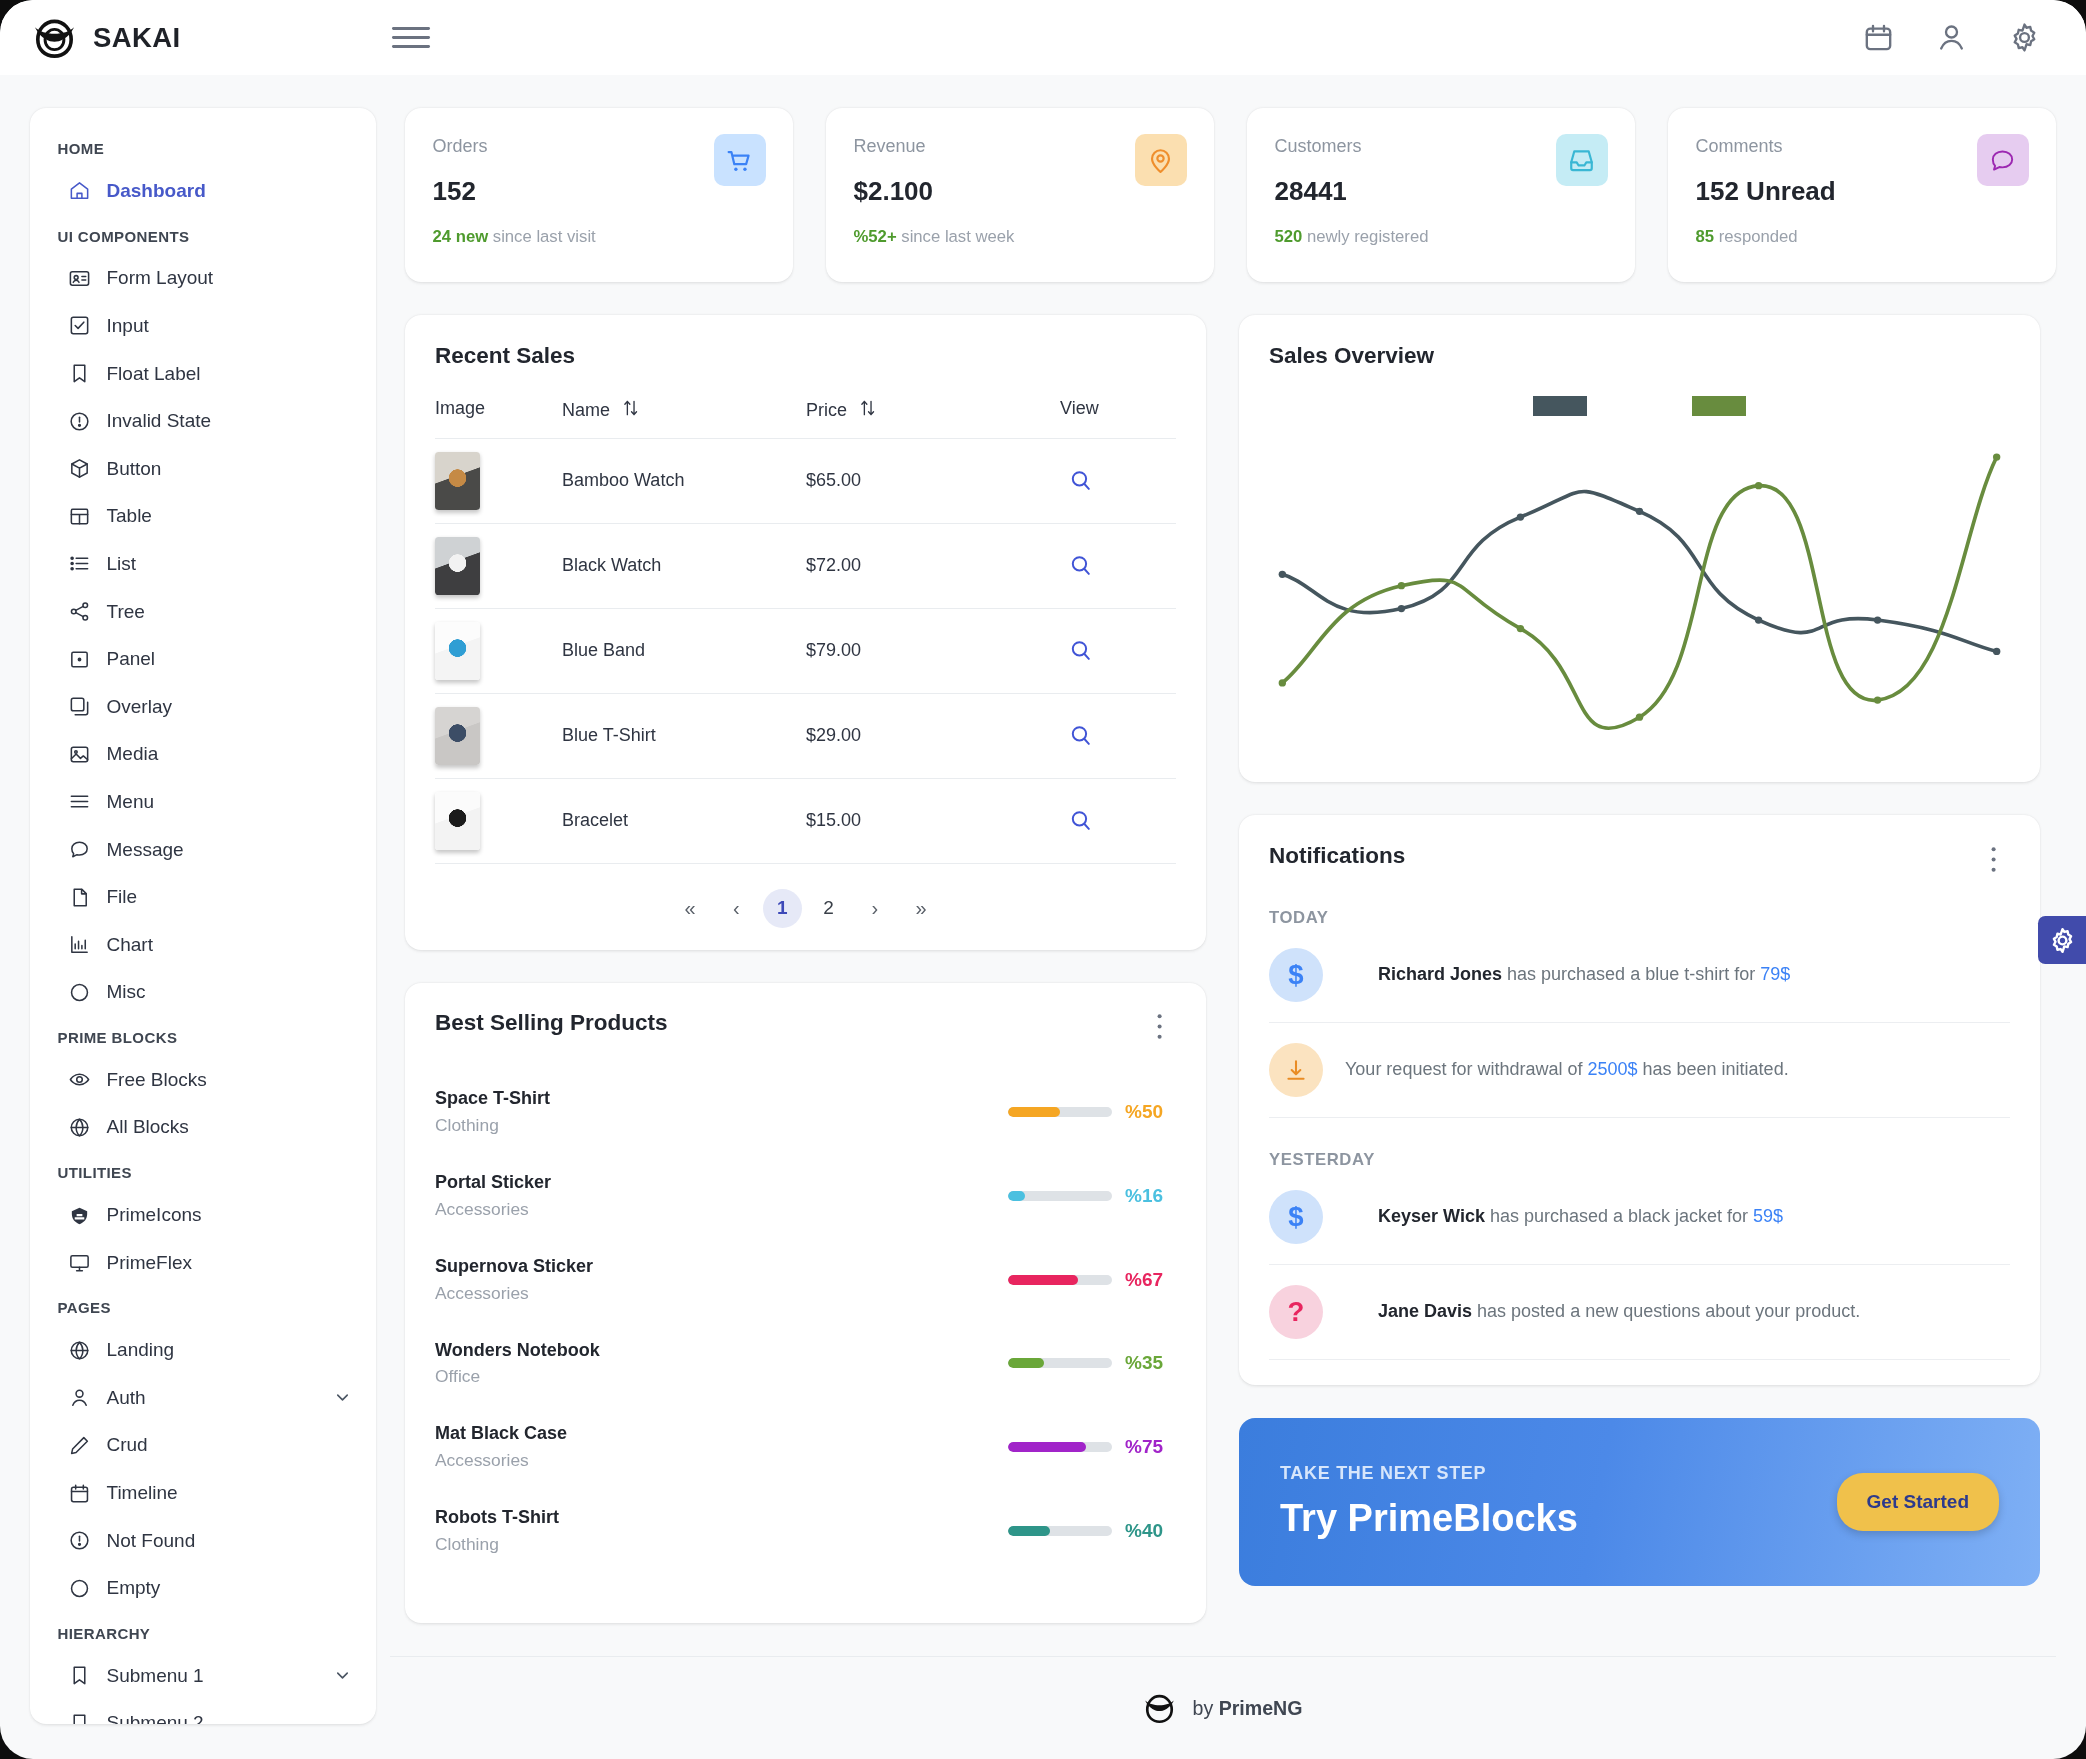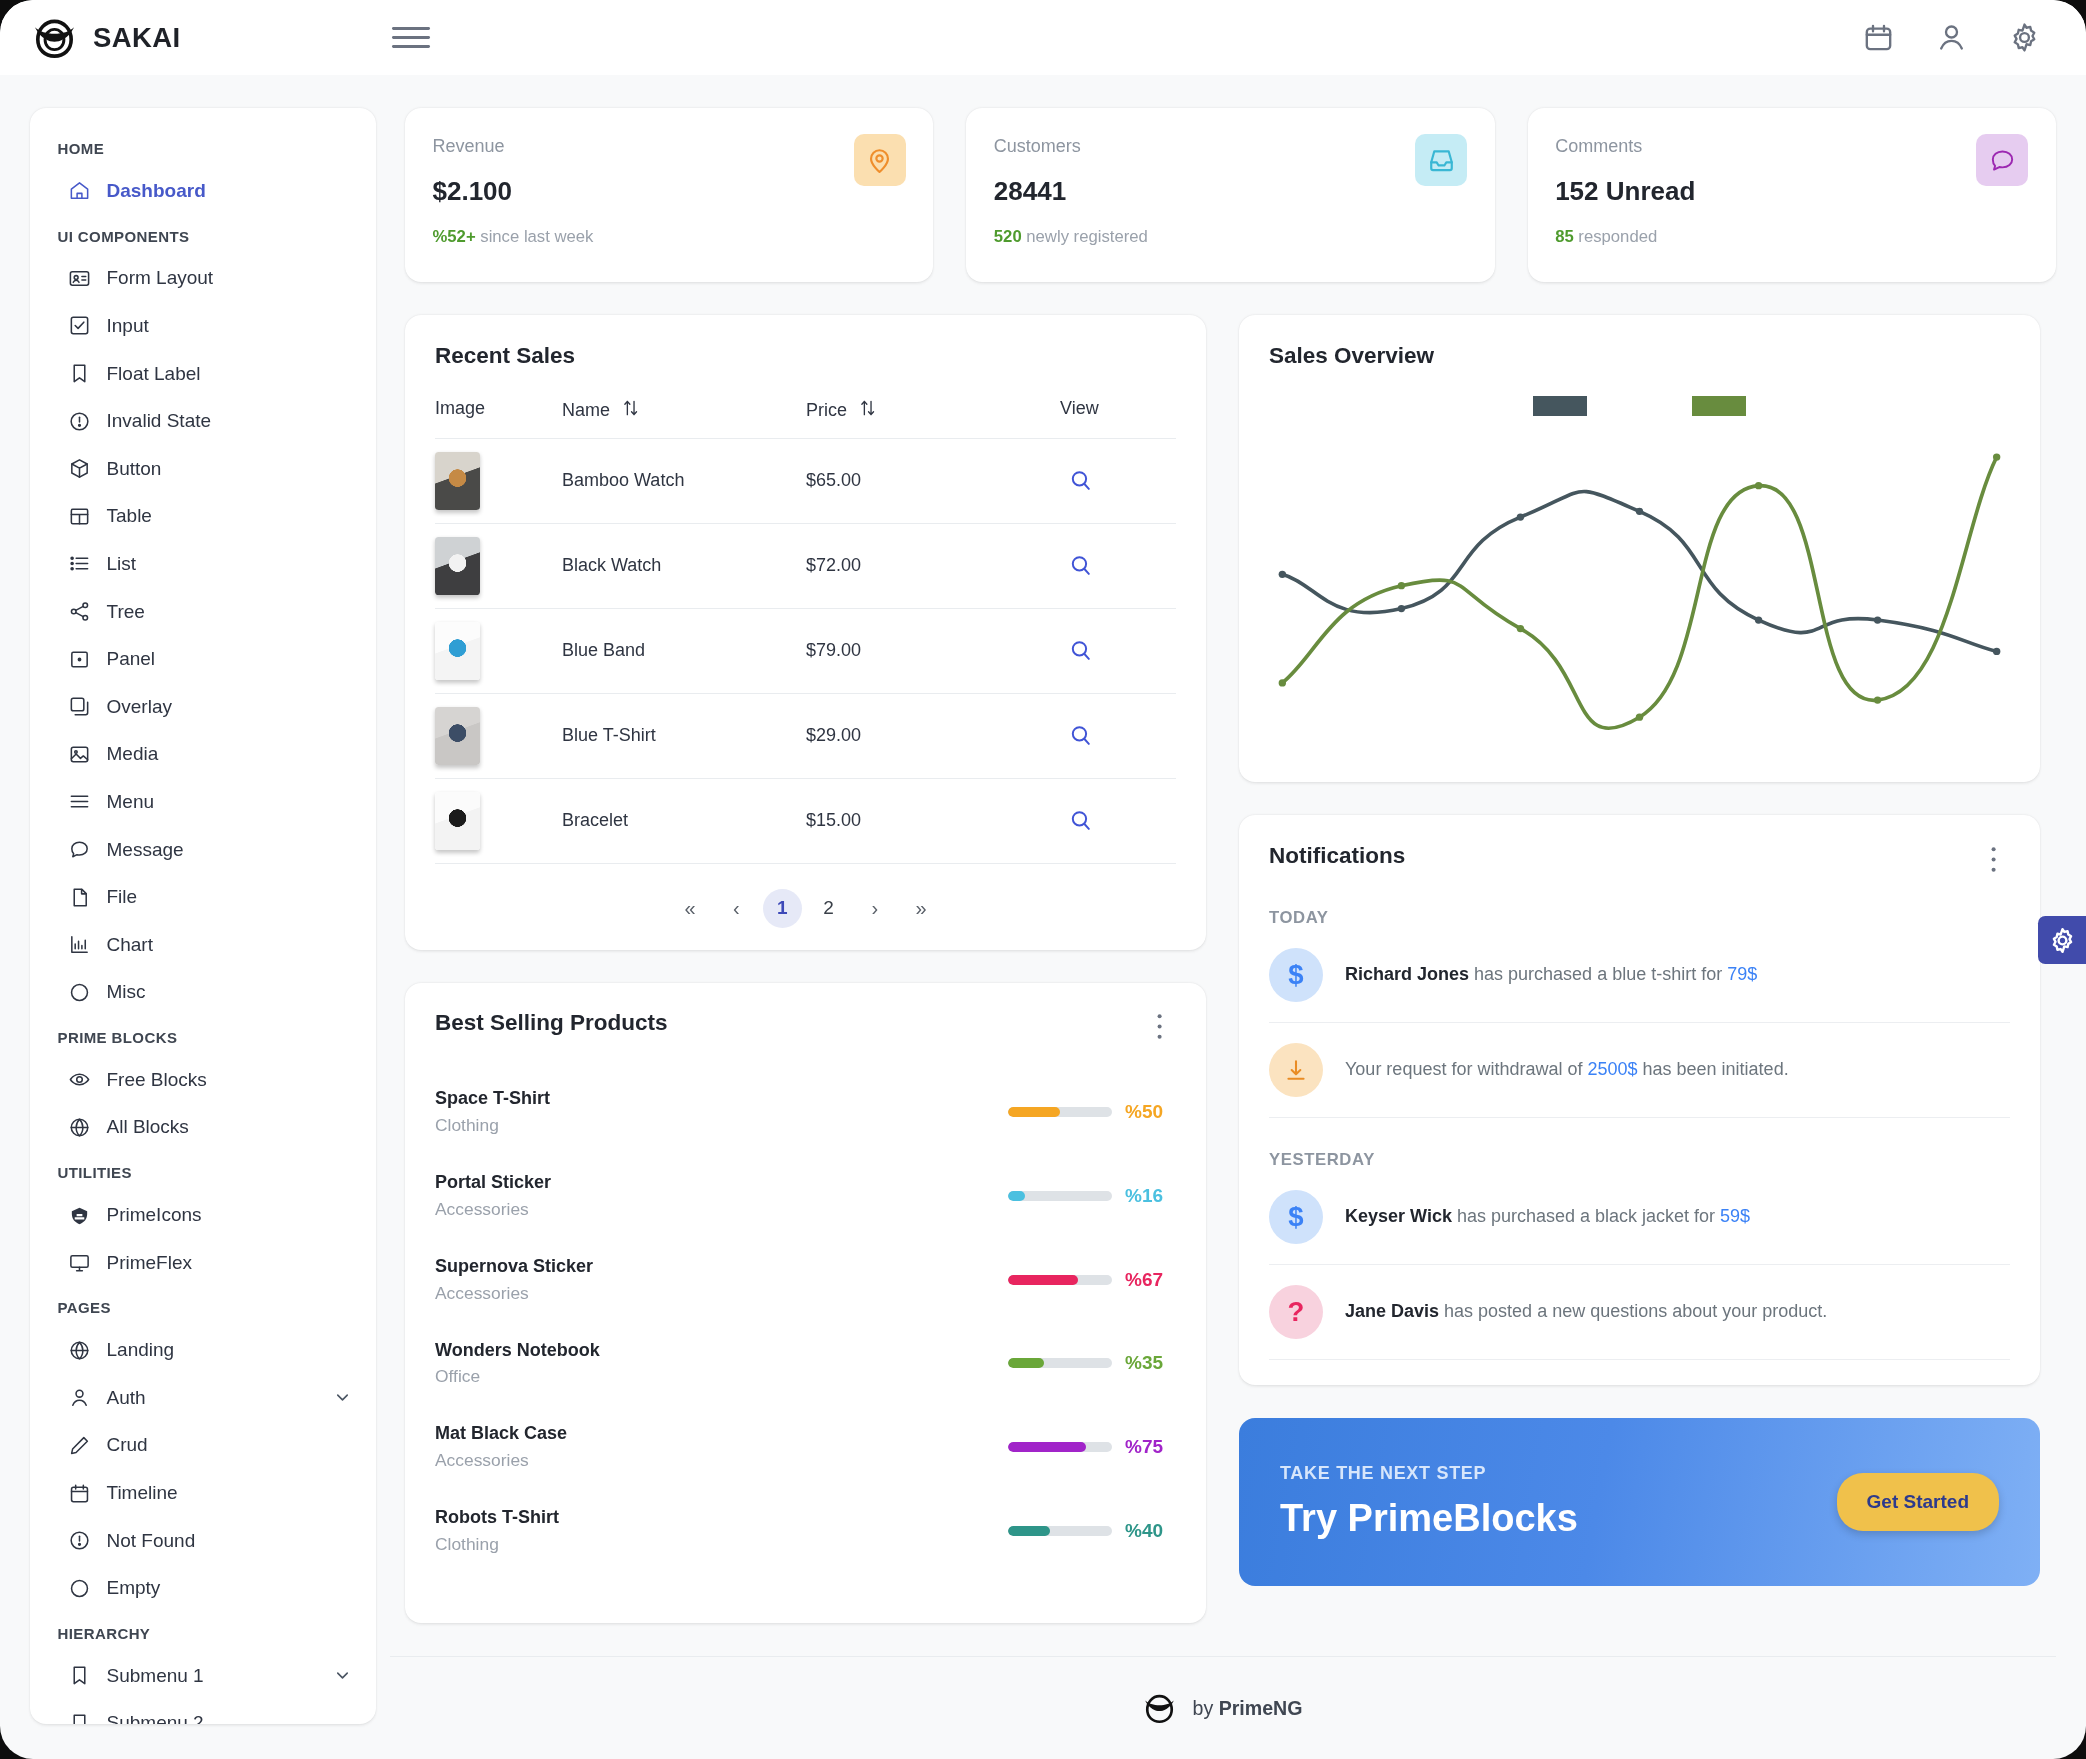--- a/index.html
+++ b/index.html
@@ -172,21 +172,21 @@
     display: flex; align-items: center; gap: 22px;
     padding: 20px 0; border-bottom: 1.4px solid #eceef1;
   }
   .notif-ico {
     width: 54px; height: 54px; border-radius: 27px; flex: none;
     display: flex; align-items: center; justify-content: center;
   }
   .notif-ico svg { width: 26px; height: 26px; display: block; }
   .notif-ico span { font-size: 27.5px; font-weight: 700; line-height: 1; }
   .notif-text { font-size: 18px; color: #6c757d; line-height: 1.4; }
-  .notif-text b { color: #22262e; font-weight: 700; }
+  .notif-text b { color: #22262e; font-weight: 700; margin-left: 33px; }
   .notif-text em { font-style: normal; color: #3b82f6; }
 
   
   .cta {
     margin-top: 33px; height: 168px; border-radius: 16px;
     background: linear-gradient(100deg, #3b7ddd 0%, #4c89e8 45%, #7fb0f5 100%);
     padding: 35px 41px; display: flex; align-items: center; position: relative;
   }
   .cta-kicker {
     font-size: 18px; font-weight: 700; color: #d7e6fb; letter-spacing: 0.7px;
@@ -542,20 +542,32 @@
               <path d="M6.5 3.5h11v17l-5.5-4-5.5 4z"></path>
             </svg>
           </span>
           <span class="mi-label">Submenu 2</span>
         </div>
       </nav>
 
     <div class="content">
 
       <div class="stats" id="stats">
+          <div class="card stat">
+            <div class="stat-label">Orders</div>
+            <div class="stat-value">152</div>
+            <div class="stat-sub"><b>24 new</b><span> since last visit</span></div>
+            <div class="stat-badge" style="background:#c9e2ff;color:#3b82f6">
+              <svg viewBox="0 0 24 24" fill="none" stroke="currentColor" stroke-width="1.8" stroke-linecap="round" stroke-linejoin="round">
+                <path d="M3 5h2.3l2.4 10h9.8l2-7H6.2"></path>
+                <circle cx="9" cy="19.2" r="1.4" fill="currentColor" stroke="none"></circle>
+                <circle cx="16.5" cy="19.2" r="1.4" fill="currentColor" stroke="none"></circle>
+              </svg>
+            </div>
+          </div>
           <div class="card stat">
             <div class="stat-label">Revenue</div>
             <div class="stat-value">$2.100</div>
             <div class="stat-sub"><b>%52+</b><span> since last week</span></div>
             <div class="stat-badge" style="background:#fbdfb0;color:#ef8e2c">
               <svg viewBox="0 0 24 24" fill="none" stroke="currentColor" stroke-width="1.8" stroke-linecap="round" stroke-linejoin="round">
                 <path d="M12 21.5s7-6 7-11a7 7 0 10-14 0c0 5 7 11 7 11z"></path>
                 <circle cx="12" cy="10.3" r="2.6"></circle>
               </svg>
             </div>

